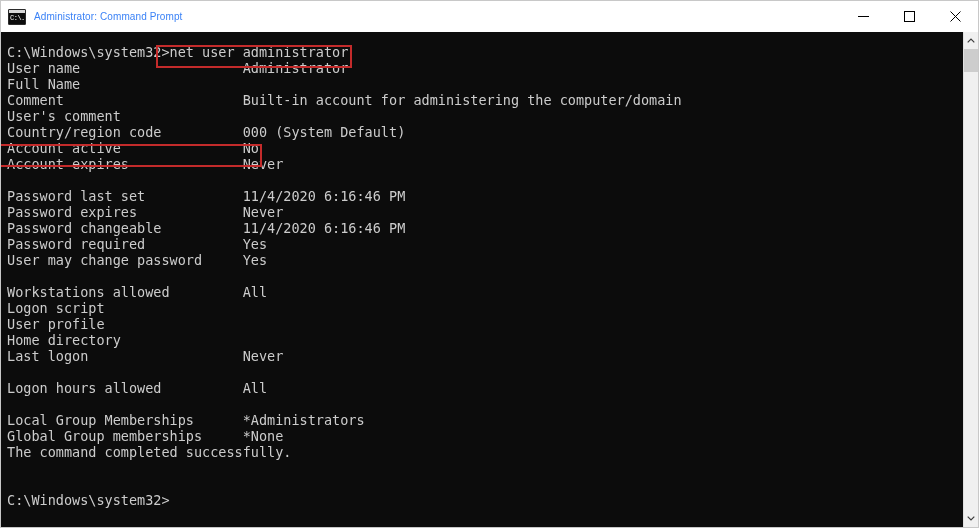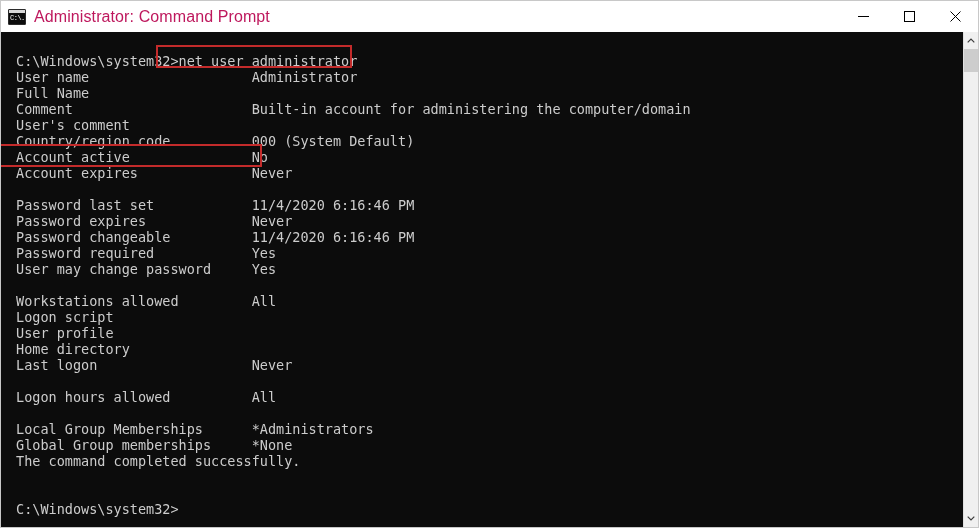--- a/index.html
+++ b/index.html
@@ -58,22 +58,22 @@
     position: absolute;
     top: 3px; left: 1px;
     font-family: "Liberation Mono", monospace;
     font-size: 7px;
     line-height: 10px;
     color: #ffffff;
     letter-spacing: -0.5px;
     white-space: nowrap;
   }
   .title-text {
-    font-size: 16px;
-    color: #be185d;
+    font-size: 10px;
+    color: #3b82f6;
     white-space: nowrap;
     letter-spacing: 0.1px;
   }
   .win-controls {
     position: absolute;
     top: 0;
     right: 0;
     height: 31px;
     display: flex;
   }
@@ -103,21 +103,21 @@
   .console-text {
     position: absolute;
     top: 8px;
     left: 2px;
     font-family: "DejaVu Sans Mono", "Liberation Mono", monospace;
     font-size: 13.5px;
     line-height: 16px;
     color: #cccccc;
     white-space: pre;
     letter-spacing: 0px;
-    margin: 13px;
+    margin: 4px;
   }
 
   
   .annot {
     position: absolute;
     border: 2px solid #c42b2b;
     box-sizing: border-box;
     pointer-events: none;
   }
   #annot-command {

